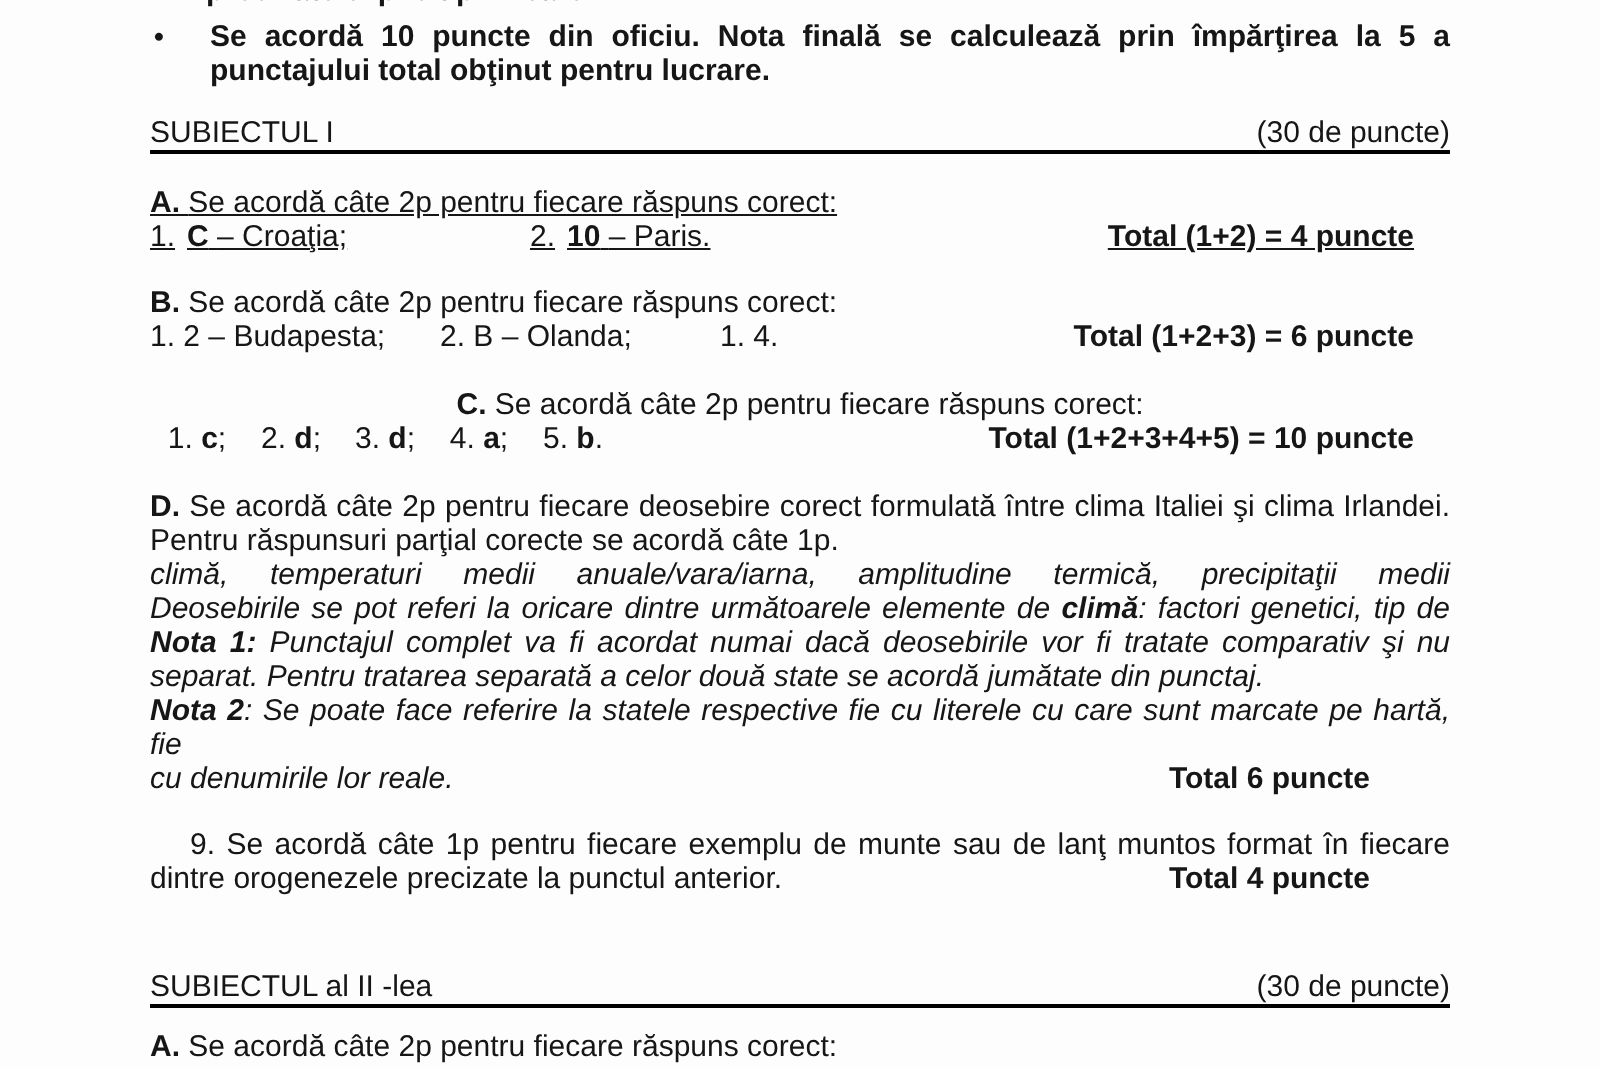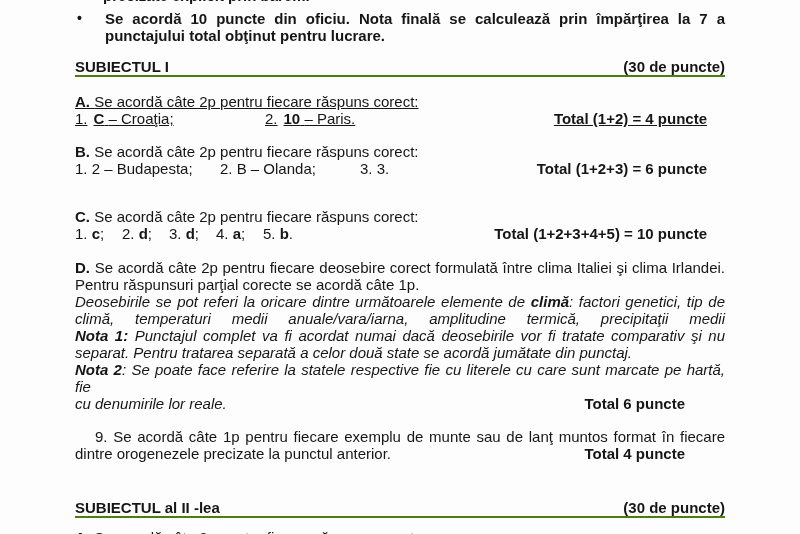--- a/index.html
+++ b/index.html
@@ -25,30 +25,30 @@
   .clip-inner { margin-top:-13px; padding-left:28px; font-weight:bold; }
 
   
   .bullet { display:flex; font-weight:bold; margin-top:5px; }
   .bullet .marker { width:28px; padding-left:2px; font-size:14px; }
   .bullet .btext { flex:1; }
 
   
   .heading {
     display:flex; justify-content:space-between;
-    font-weight:bold;
-    border-bottom:2px solid #4d7c0f;
+    font-weight:normal;
+    border-bottom:2px solid #000000;
     padding-bottom:0px;
   }
   .h1sp { margin-top:14px; }
   .h2sp { margin-top:37px; }
 
   .sec-a { margin-top:16px;text-decoration:underline; }
   .sec-b { margin-top:16px; }
-  .sec-c { margin-top:31px; }
+  .sec-c { margin-top:17px;text-align:center; }
   .sec-d { margin-top:17px; }
   .sec-e { margin-top:16px; }
   .sec-a2 { margin-top:11px; }
 
   
   .arow { display:flex;gap:32px; }
   .arow .left { display:flex; flex:1; }
   .arow .total { font-weight:bold; margin-right:18px; white-space:nowrap; }
   .rowA .i1 { width:190px; }
   .rowB .i1 { width:145px; }
@@ -67,21 +67,21 @@
 <div class="page">
   <div class="content">
 
     <div class="clip">
       <div class="clip-inner">precizate explicit prin barem.</div>
     </div>
 
     <div class="bullet">
       <span class="marker">•</span>
       <div class="btext">
-        <div class="jl">Se acordă 10 puncte din oficiu. Nota finală se calculează prin împărţirea la 7 a</div>
+        <div class="jl">Se acordă 10 puncte din oficiu. Nota finală se calculează prin împărţirea la 5 a</div>
         <div>punctajului total obţinut pentru lucrare.</div>
       </div>
     </div>
 
     <div class="heading h1sp">
       <span>SUBIECTUL I</span>
       <span>(30 de puncte)</span>
     </div>
 
     <div class="sec-a">
@@ -94,21 +94,21 @@
         <span class="total">Total (1+2) = 4 puncte</span>
       </div>
     </div>
 
     <div class="sec-b">
       <div><span class="b">B.</span> <span>Se acordă câte 2p pentru fiecare răspuns corect:</span></div>
       <div class="arow rowB">
         <div class="left">
           <span class="i1">1. 2 – Budapesta;</span>
           <span class="i2">2. B – Olanda;</span>
-          <span>3. 3.</span>
+          <span>1. 4.</span>
         </div>
         <span class="total">Total (1+2+3) = 6 puncte</span>
       </div>
     </div>
 
     <div class="sec-c">
       <div><span class="b">C.</span> <span>Se acordă câte 2p pentru fiecare răspuns corect:</span></div>
       <div class="arow rowC">
         <div class="left">
           <span class="i"><span>1.</span> <span class="b">c</span><span>;</span></span>
@@ -117,22 +117,22 @@
           <span class="i"><span>4.</span> <span class="b">a</span><span>;</span></span>
           <span class="i"><span>5.</span> <span class="b">b</span><span>.</span></span>
         </div>
         <span class="total">Total (1+2+3+4+5) = 10 puncte</span>
       </div>
     </div>
 
     <div class="sec-d">
       <div class="jl"><span class="b">D.</span> <span>Se acordă câte 2p pentru fiecare deosebire corect formulată între clima Italiei şi clima Irlandei.</span></div>
       <div>Pentru răspunsuri parţial corecte se acordă câte 1p.</div>
+      <div class="it jl">climă, temperaturi medii anuale/vara/iarna, amplitudine termică, precipitaţii medii</div>
       <div class="it jl"><span>Deosebirile se pot referi la oricare dintre următoarele elemente de</span> <span class="b">climă</span><span>: factori genetici, tip de</span></div>
-      <div class="it jl">climă, temperaturi medii anuale/vara/iarna, amplitudine termică, precipitaţii medii</div>
       <div class="it jl"><span class="b">Nota 1:</span> <span>Punctajul complet va fi acordat numai dacă deosebirile vor fi tratate comparativ şi nu</span></div>
       <div class="it">separat. Pentru tratarea separată a celor două state se acordă jumătate din punctaj.</div>
       <div class="it jl"><span class="b">Nota 2</span><span>: Se poate face referire la statele respective fie cu literele cu care sunt marcate pe hartă, fie</span></div>
       <div class="tline">
         <span class="it">cu denumirile lor reale.</span>
         <span class="total">Total 6 puncte</span>
       </div>
     </div>
 
     <div class="sec-e">

